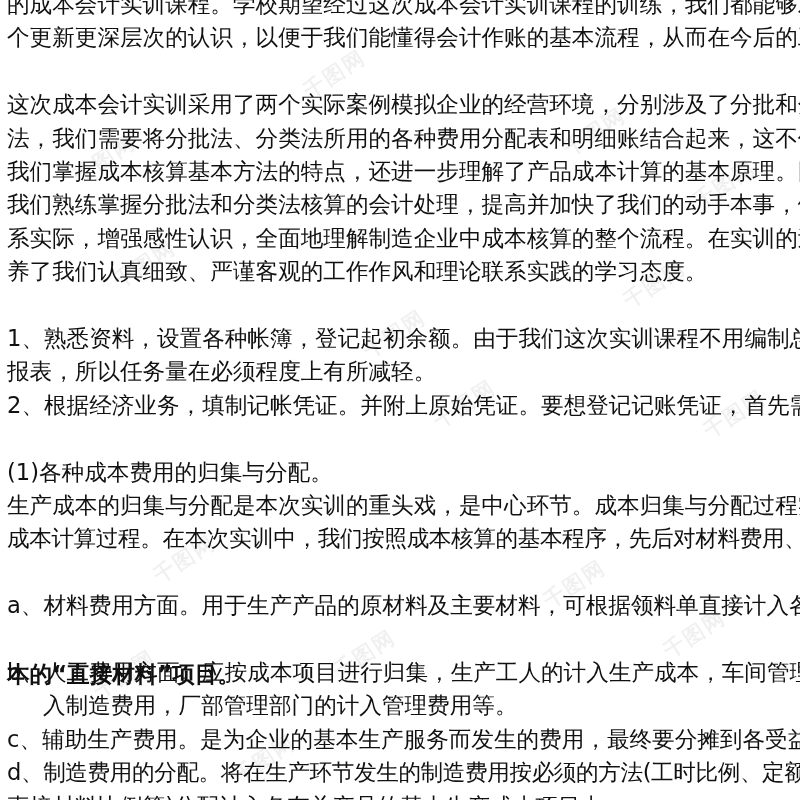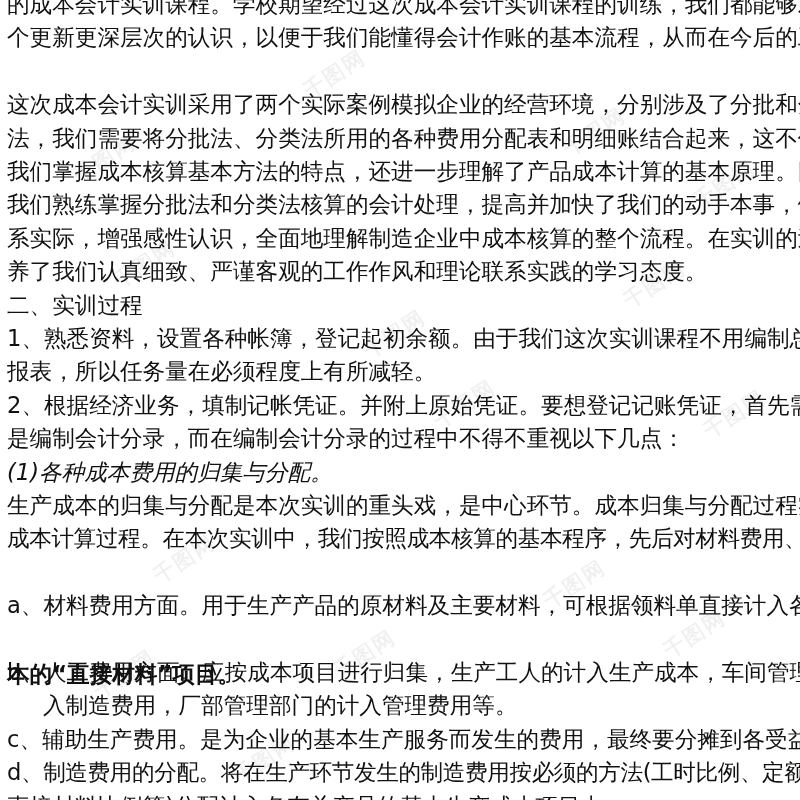--- a/index.html
+++ b/index.html
@@ -360,21 +360,20 @@
         <span>流</span>
         <span>程</span>
         <span>。</span>
         <span>在</span>
         <span>实</span>
         <span>训</span>
         <span>的</span>
         <span>过</span>
       </div>
       <div class="line" style="top: 255.2px;">养了我们认真细致、严谨客观的工作作风和理论联系实践的学习态度。</div>
-      <div class="line" style="top: 288.6px;">二、实训过程</div>
       <div class="line justify" style="top: 322px;">
         <span>1</span>
         <span>、</span>
         <span>熟</span>
         <span>悉</span>
         <span>资</span>
         <span>料</span>
         <span>，</span>
         <span>设</span>
         <span>置</span>
@@ -438,22 +437,21 @@
         <span>记</span>
         <span>记</span>
         <span>账</span>
         <span>凭</span>
         <span>证</span>
         <span>，</span>
         <span>首</span>
         <span>先</span>
         <span>需</span>
       </div>
-      <div class="line" style="top: 422.2px;">是编制会计分录，而在编制会计分录的过程中不得不重视以下几点：</div>
-      <div class="line" style="top: 455.6px; font-style: italic;">(1)各种成本费用的归集与分配。</div>
+      <div class="line" style="top: 455.6px;">(1)各种成本费用的归集与分配。</div>
       <div class="line justify" style="top: 489px;">
         <span>生</span>
         <span>产</span>
         <span>成</span>
         <span>本</span>
         <span>的</span>
         <span>归</span>
         <span>集</span>
         <span>与</span>
         <span>分</span>

